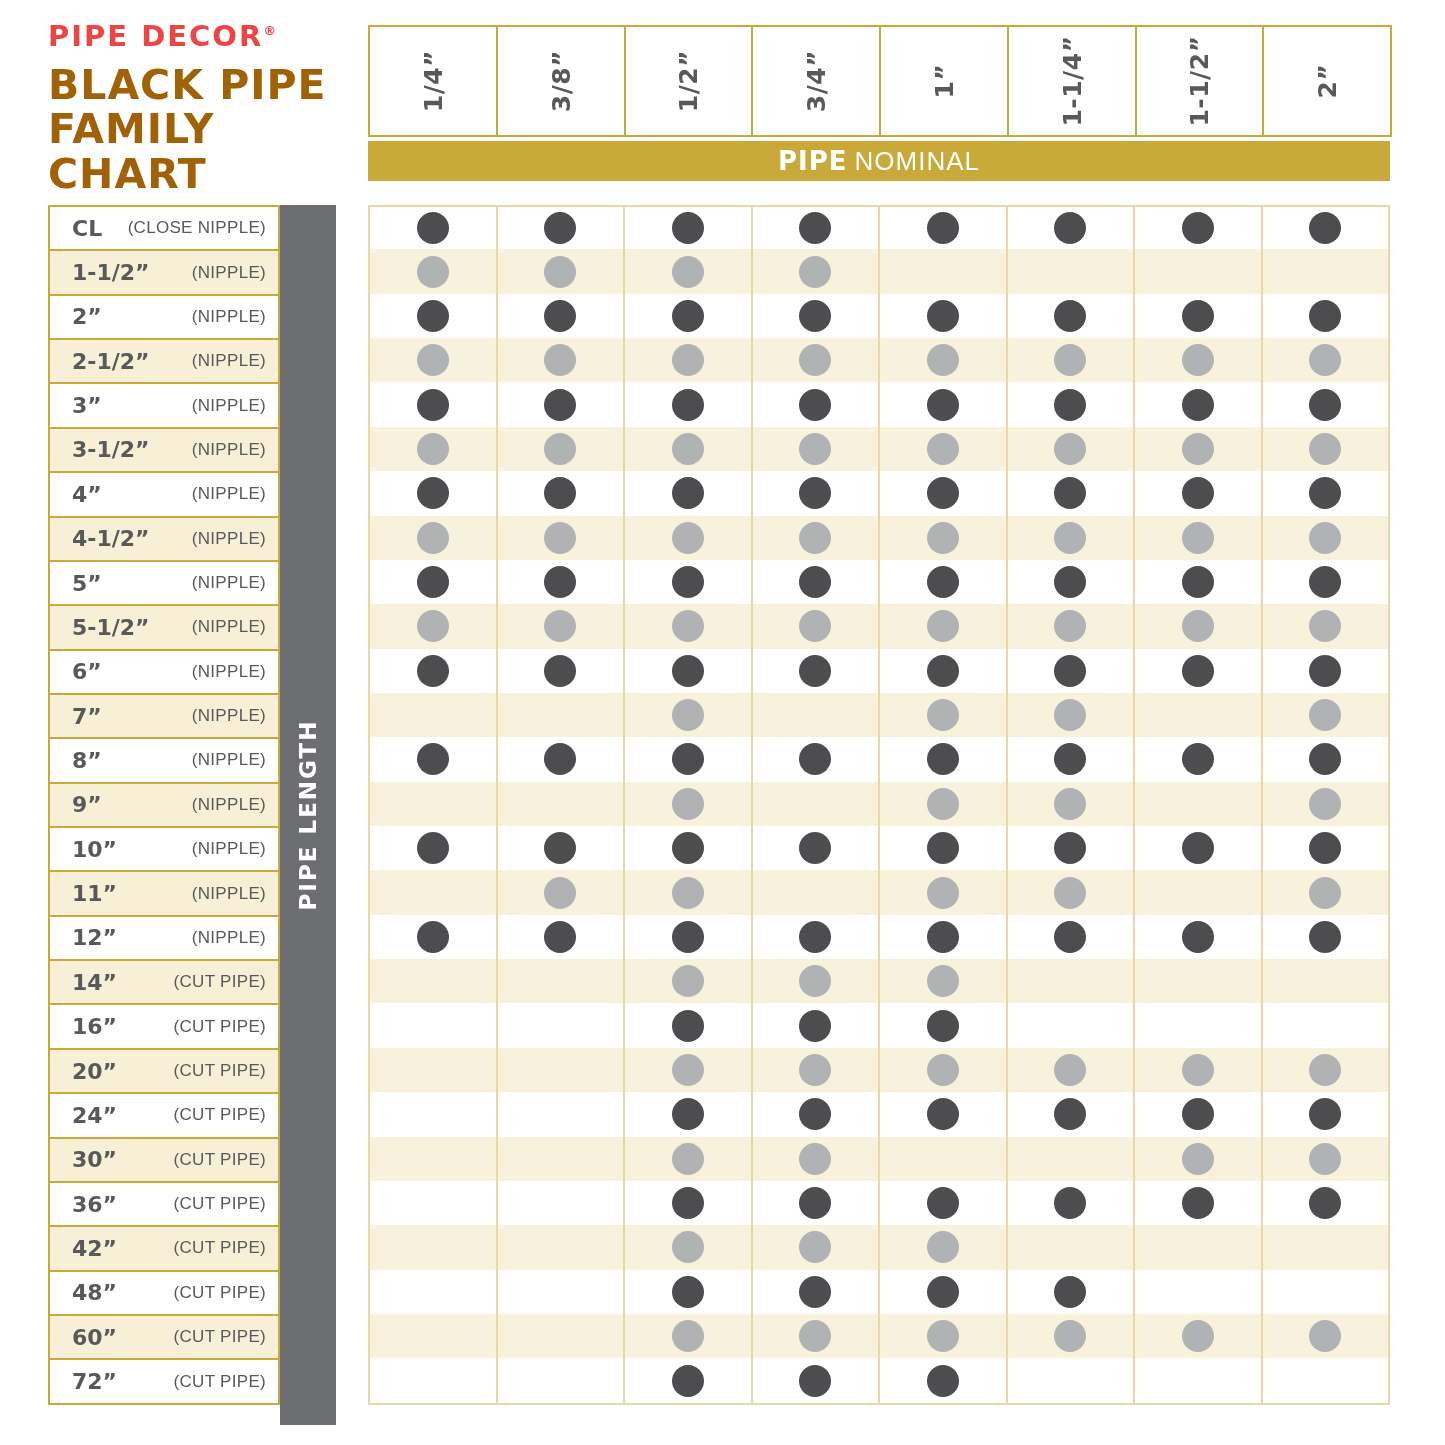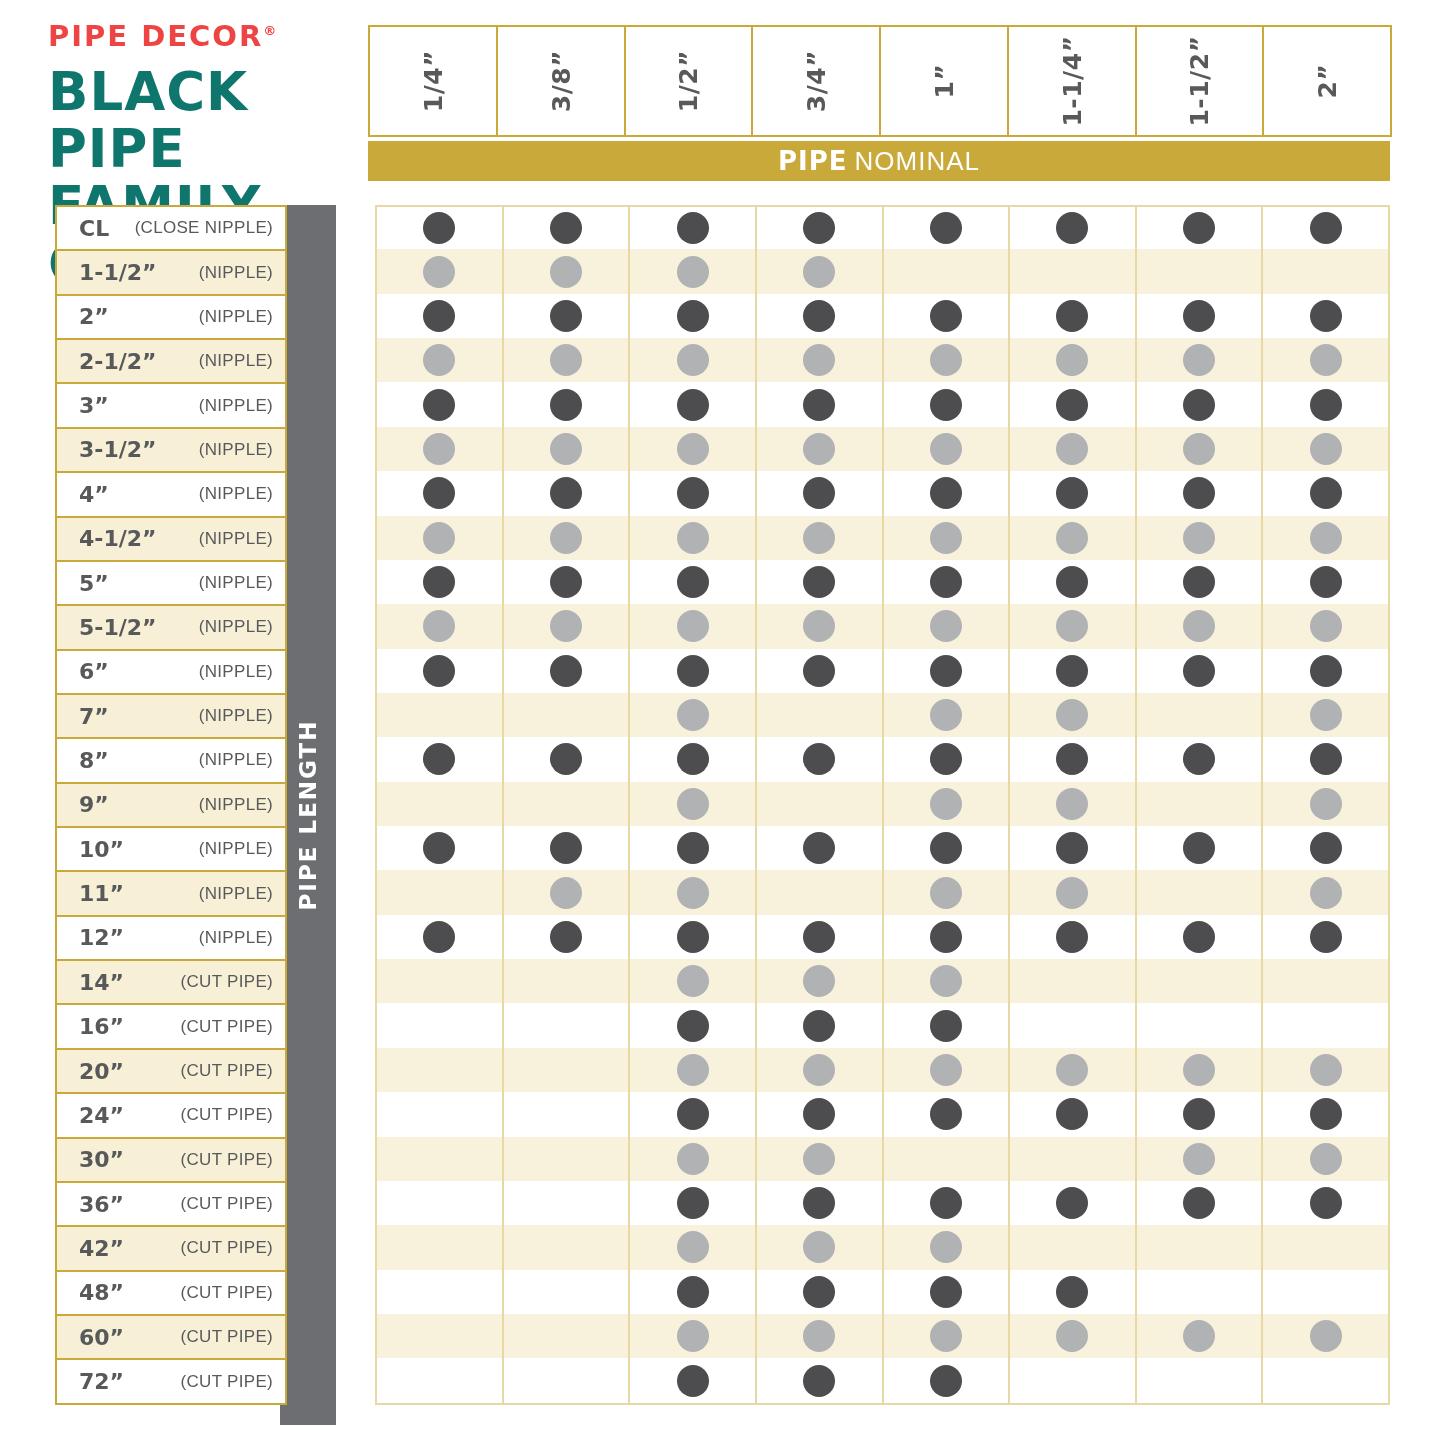--- a/index.html
+++ b/index.html
@@ -38,24 +38,24 @@
     white-space: nowrap;
   }
   .brand-logo .reg {
     font-size: 13px;
     vertical-align: super;
   }
   .brand-title {
     margin-top: 12px;
     font-family: "DejaVu Sans", sans-serif;
     font-weight: bold;
-    font-size: 53px;
+    font-size: 41px;
     letter-spacing: 1px;
     line-height: 1.08;
-    color: #0f766e;
+    color: #a16207;
     text-transform: uppercase;
   }
 
   
   .col-head {
     position: absolute;
     left: 368px;
     top: 25px;
     width: 1022px;
     height: 112px;
@@ -150,21 +150,20 @@
     flex: 0 0 232px;
     border: 2px solid #c8a93a;
     margin-bottom: -2px;
     box-sizing: border-box;
     display: flex;
     align-items: center;
     padding: 0 12px 0 22px;
     background: #ffffff;
     position: relative;
     z-index: 2;
-    margin-left: 7px;
   }
   .label-size {
     font-family: "DejaVu Sans", sans-serif;
     font-weight: bold;
     font-size: 22px;
     color: #58595b;
     white-space: nowrap;
   }
   .label-kind {
     margin-left: auto;

